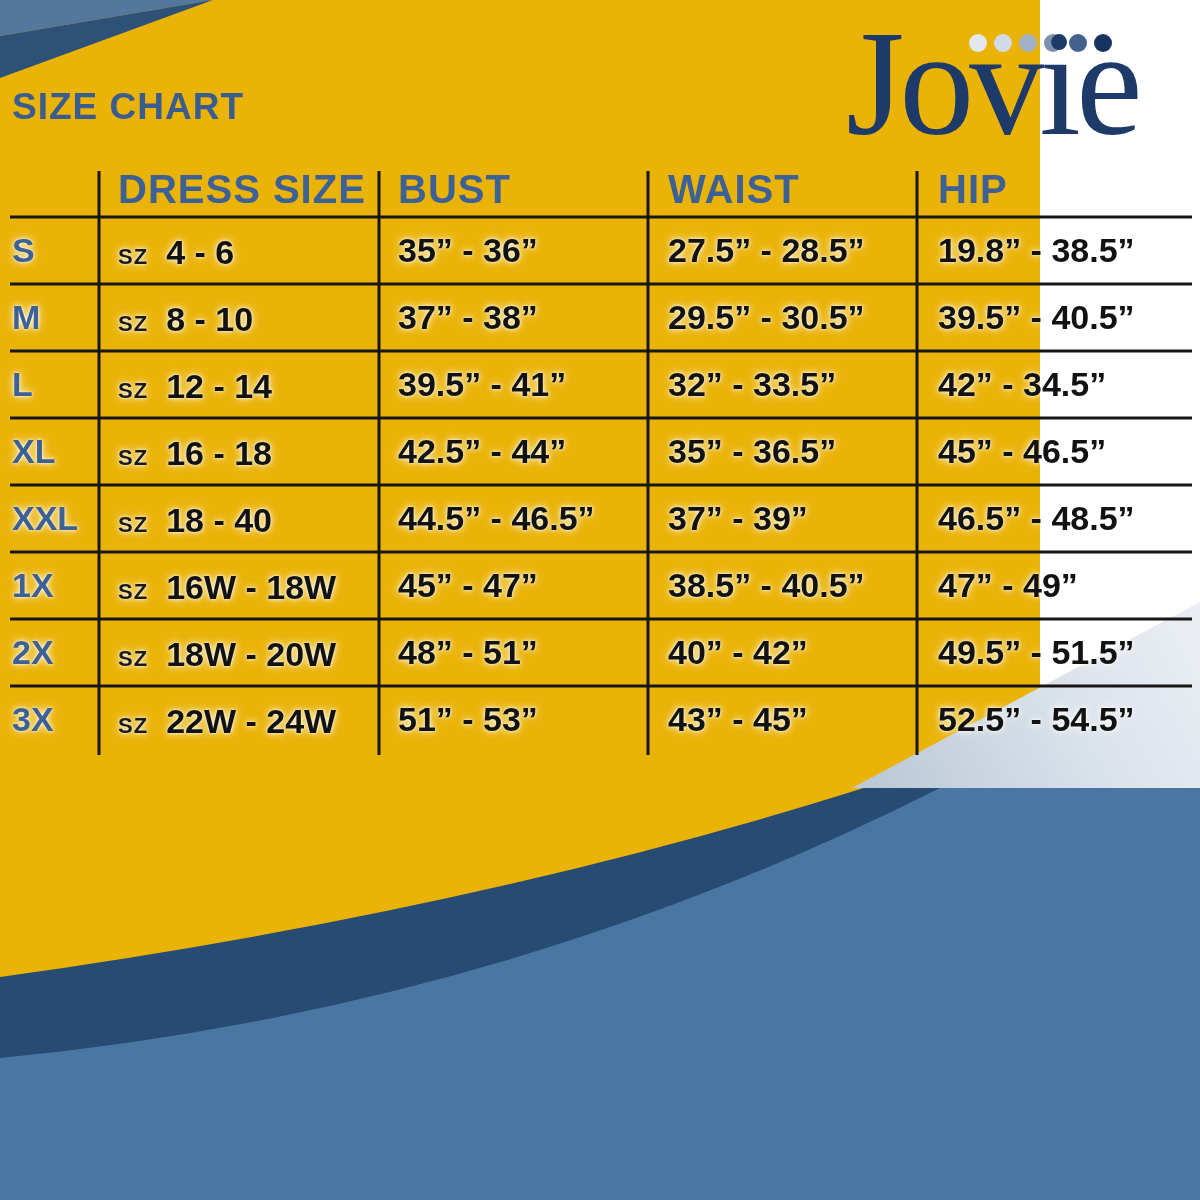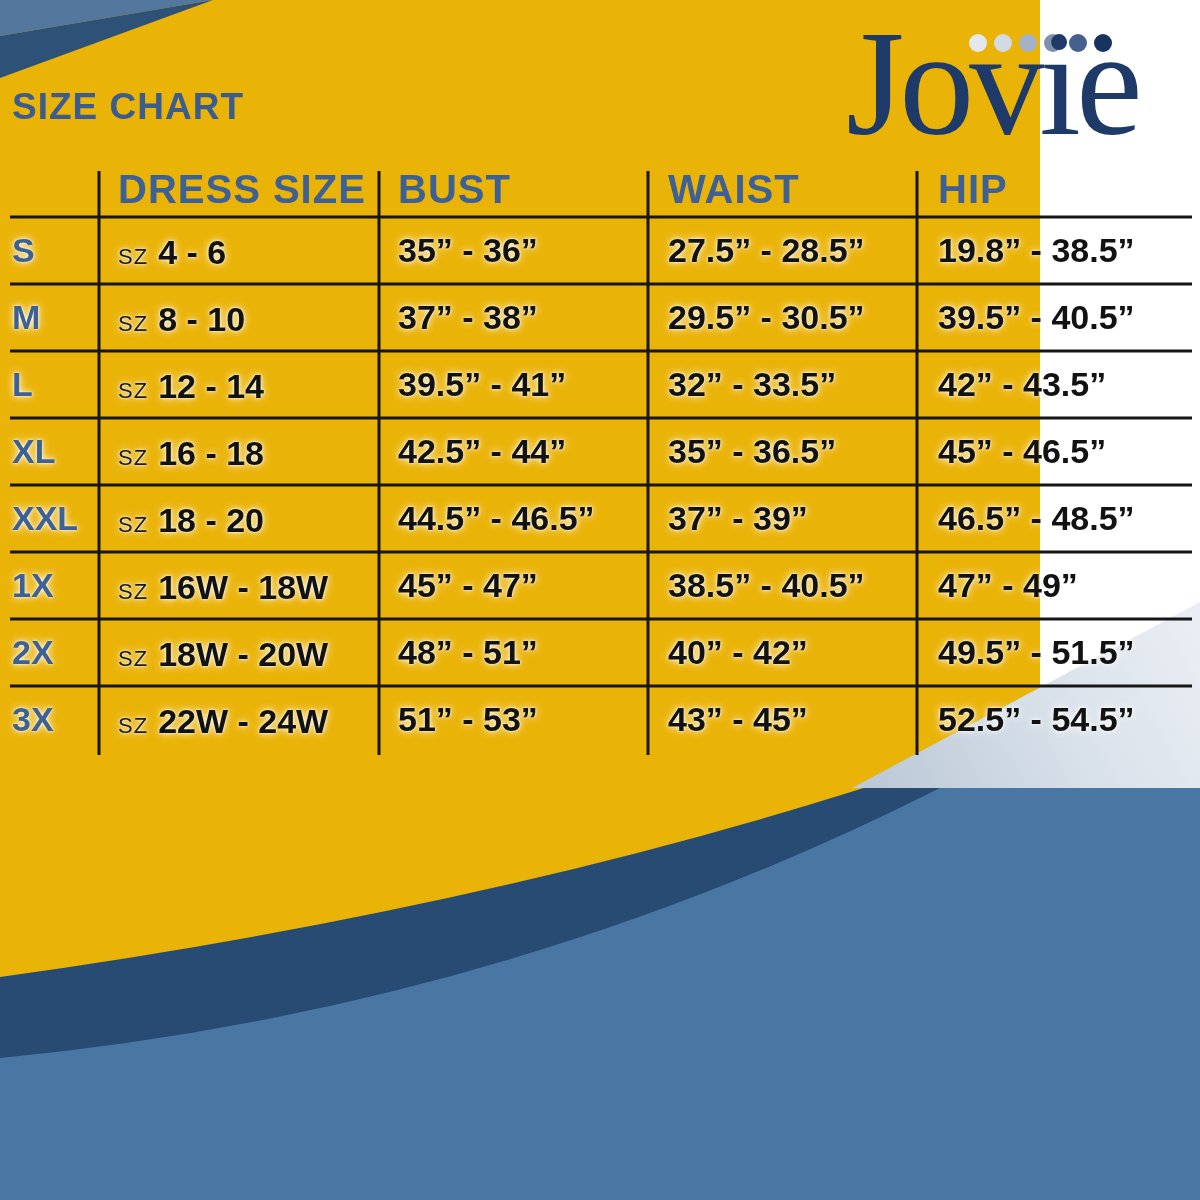--- a/index.html
+++ b/index.html
@@ -24,21 +24,21 @@
   #rows{position:absolute;left:0;top:0;width:1200px;height:1200px;z-index:2;}
   .trow{position:absolute;left:0;width:1200px;height:67px;}
   .cell{position:absolute;top:0;height:67px;display:flex;align-items:center;
         font-size:34px;font-weight:bold;color:#121212;white-space:nowrap;
         text-shadow:0 0 8px #ffffff,0 0 3px #ffffff;}
   .c-size{left:12px;width:84px;color:#3d6095;}
   .c-dress{left:118px;width:258px;align-items:baseline;padding-top:16px;box-sizing:border-box;}
   .c-bust{left:398px;width:246px;}
   .c-waist{left:668px;width:246px;}
   .c-hip{left:938px;width:258px;}
-  .sz{font-size:22px;font-weight:400;letter-spacing:1px;color:#1a1a1a;margin-right:10px;}
+  .sz{font-size:22px;font-weight:700;letter-spacing:1px;color:#1a1a1a;margin-right:18px;}
 </style>
 </head>
 <body>
 
 <div class="stage">
 
   <svg class="bg" viewBox="0 0 1200 1200" xmlns="http://www.w3.org/2000/svg">
     <defs>
       <linearGradient id="wedgeGrad" gradientUnits="userSpaceOnUse" x1="880" y1="790" x2="1190" y2="620">
         <stop offset="0" stop-color="#bcc9d7"></stop>
@@ -113,37 +113,37 @@
         <div class="cell c-hip">39.5” - 40.5”</div>
       </div>
       <div class="trow" style="top: 351px;">
         <div class="cell c-size">L</div>
         <div class="cell c-dress">
           <span class="sz">SZ</span>
           <span>12 - 14</span>
         </div>
         <div class="cell c-bust">39.5” - 41”</div>
         <div class="cell c-waist">32” - 33.5”</div>
-        <div class="cell c-hip">42” - 43.5”</div>
+        <div class="cell c-hip">42” - 34.5”</div>
       </div>
       <div class="trow" style="top: 418px;">
         <div class="cell c-size">XL</div>
         <div class="cell c-dress">
           <span class="sz">SZ</span>
           <span>16 - 18</span>
         </div>
         <div class="cell c-bust">42.5” - 44”</div>
         <div class="cell c-waist">35” - 36.5”</div>
         <div class="cell c-hip">45” - 46.5”</div>
       </div>
       <div class="trow" style="top: 485px;">
         <div class="cell c-size">XXL</div>
         <div class="cell c-dress">
           <span class="sz">SZ</span>
-          <span>18 - 20</span>
+          <span>18 - 40</span>
         </div>
         <div class="cell c-bust">44.5” - 46.5”</div>
         <div class="cell c-waist">37” - 39”</div>
         <div class="cell c-hip">46.5” - 48.5”</div>
       </div>
       <div class="trow" style="top: 552px;">
         <div class="cell c-size">1X</div>
         <div class="cell c-dress">
           <span class="sz">SZ</span>
           <span>16W - 18W</span>

